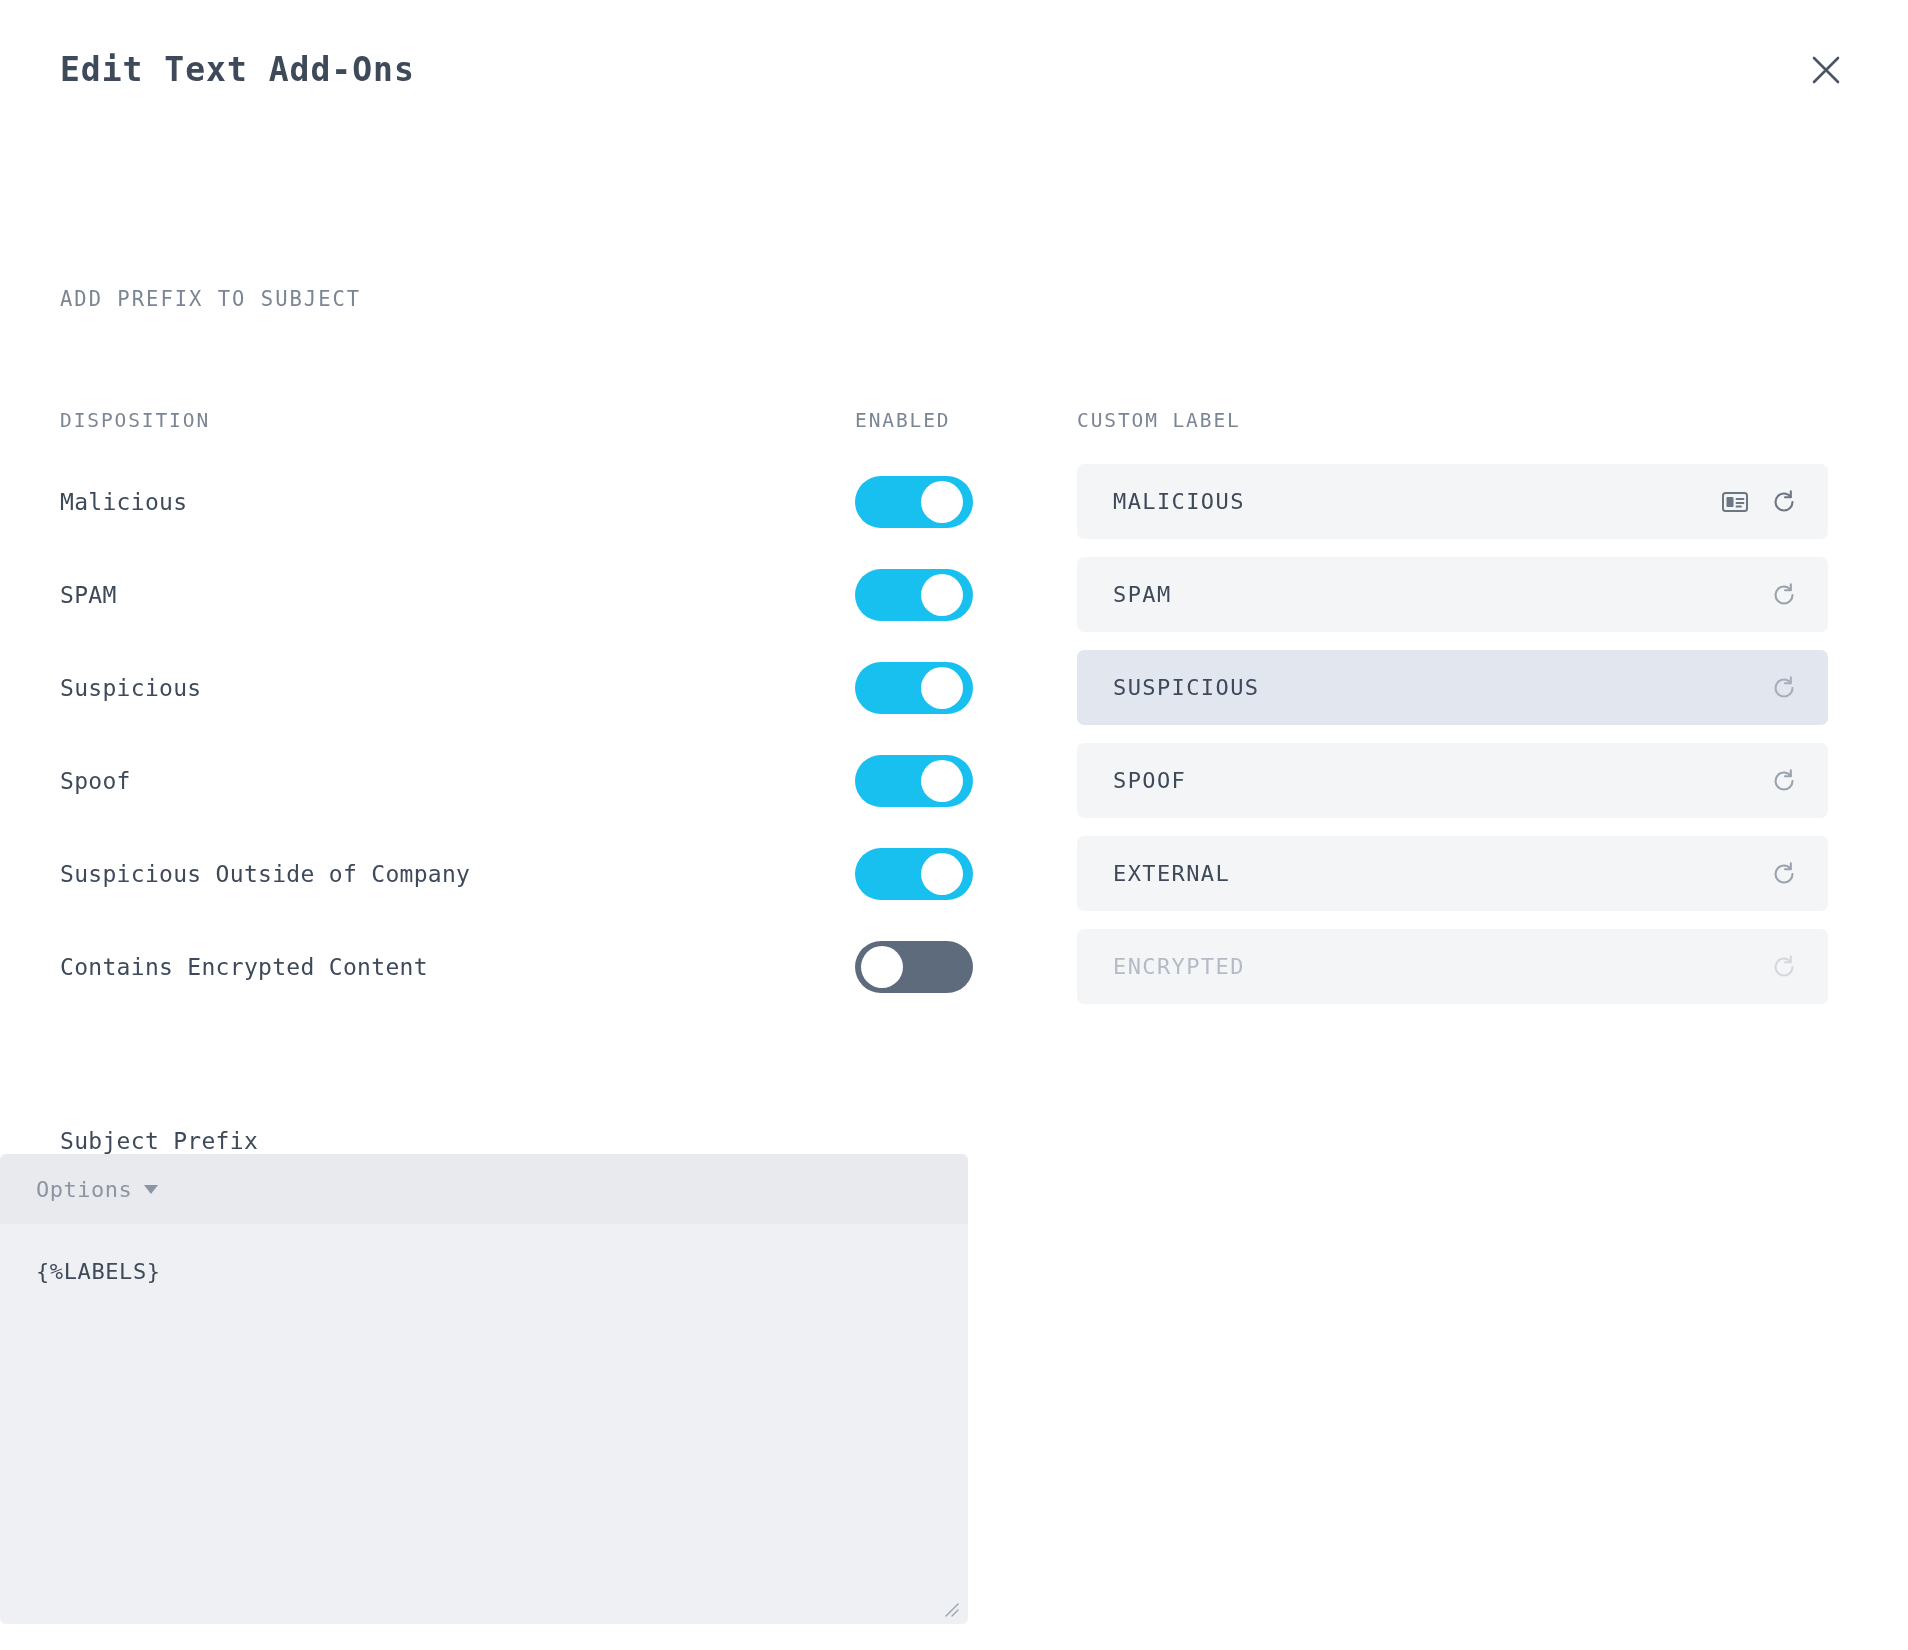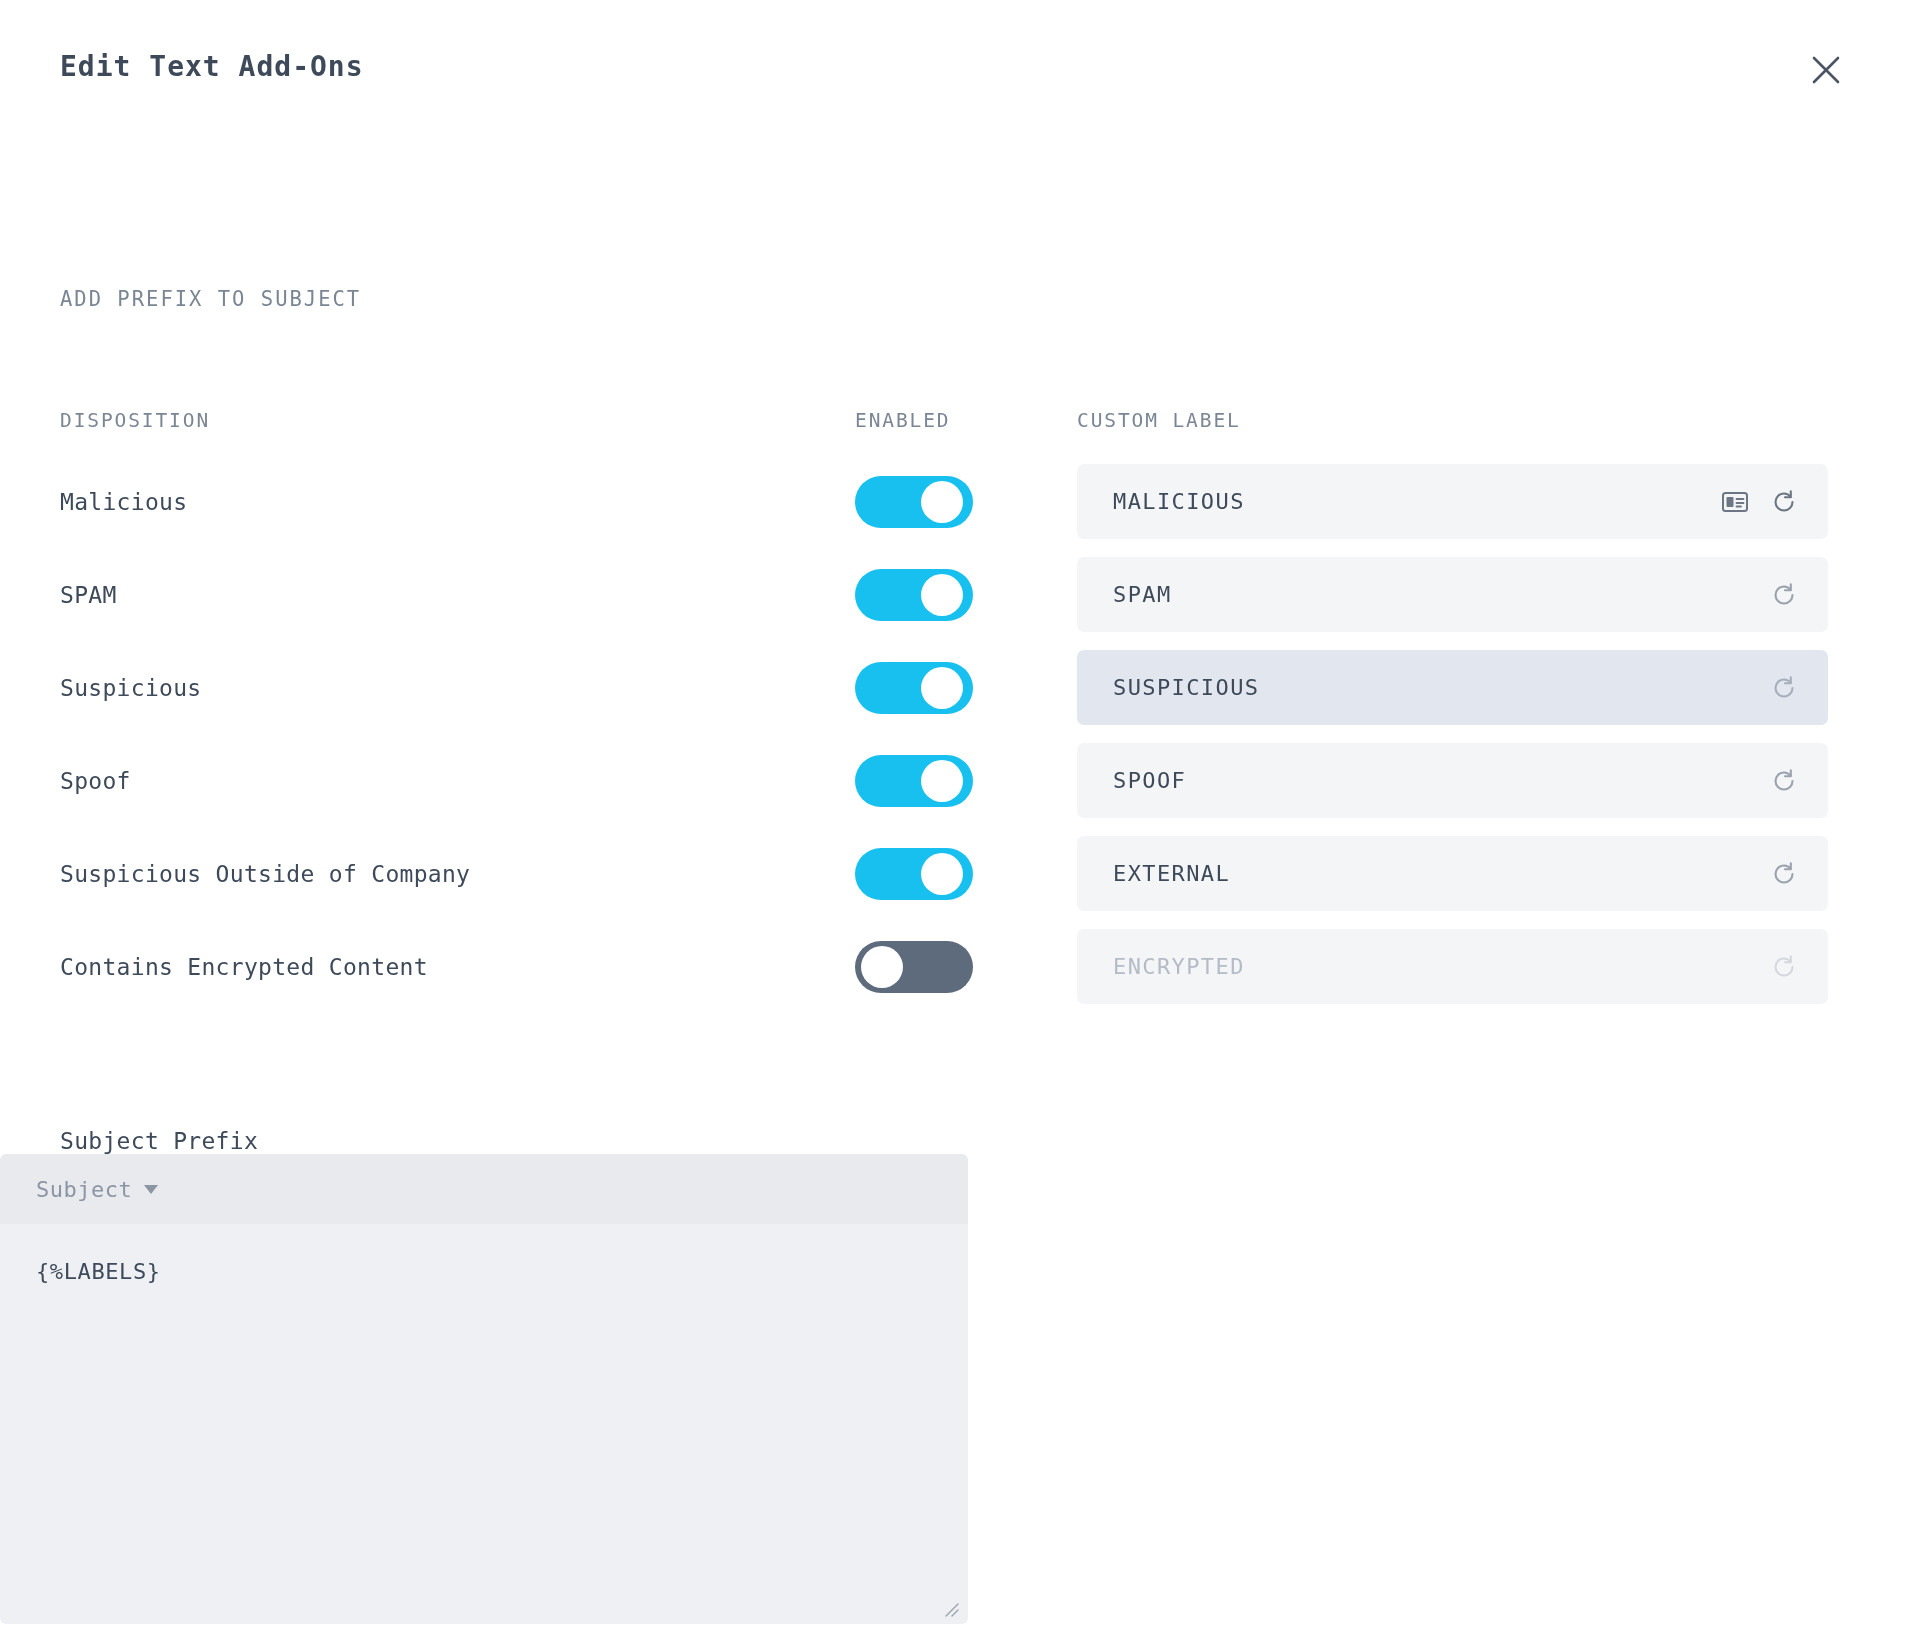--- a/index.html
+++ b/index.html
@@ -16,21 +16,21 @@
     position: relative;
     width: 1908px;
     height: 1650px;
     padding: 0;
   }
   .dlg-header {
     position: relative;
     padding: 50px 60px 0 60px;
   }
   .dlg-title {
-    font-size: 28px;
+    font-size: 33px;
     font-weight: bold;
     letter-spacing: 1px;
     color: #3e4a5a;
     margin: 0;
     line-height: 1.2;
   }
   .close-btn {
     position: absolute;
     top: 48px;
     right: 60px;
@@ -404,21 +404,21 @@
       </div>
     </div>
 
   </div>
 
   <div class="prefix-row">
     <div class="prefix-label">Subject Prefix</div>
     <div class="prefix-editor">
       <div class="editor-toolbar">
         <button class="options-btn">
-          <span>Subject</span>
+          <span>Options</span>
           <span class="caret"></span>
         </button>
       </div>
       <div class="editor-area">
         <textarea placeholder="" style="">{%LABELS}</textarea>
         <svg class="resize-grip" viewBox="0 0 18 18">
             <path d="M16 4 L4 16 M16 10 L10 16" stroke="#9aa2ae" stroke-width="1.4" fill="none" stroke-linecap="round"></path>
           </svg>
       </div>
     </div>

